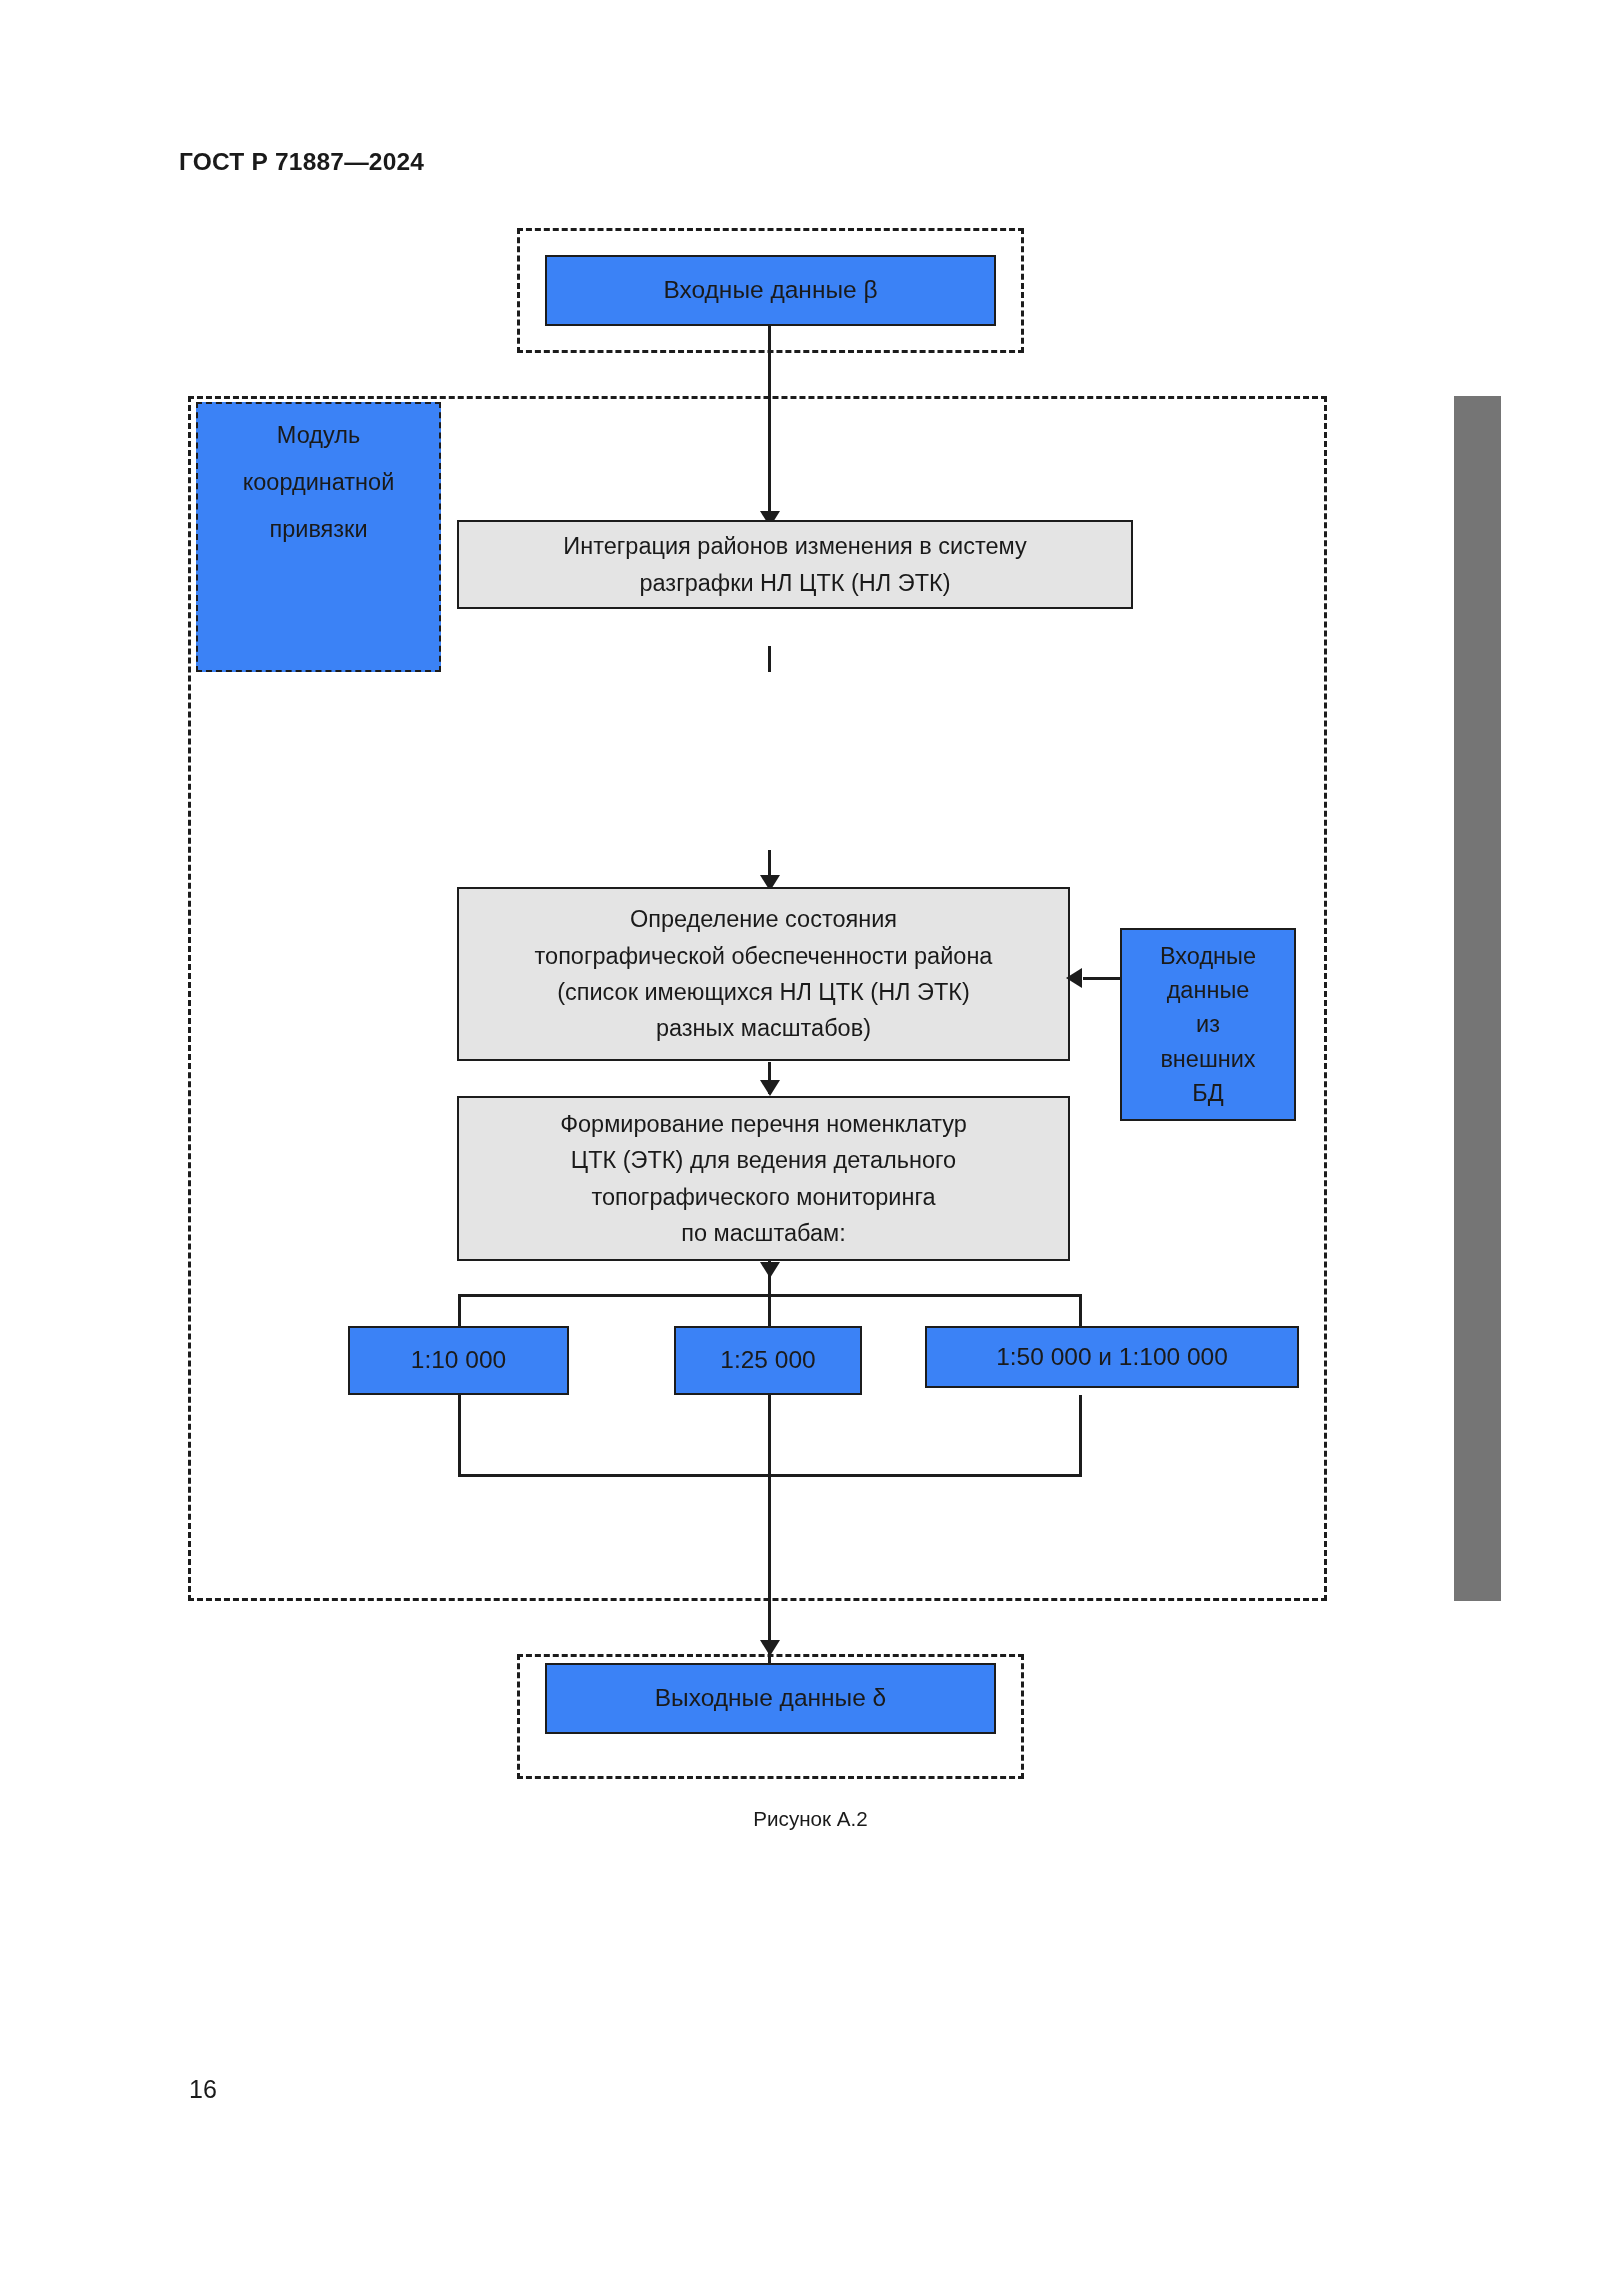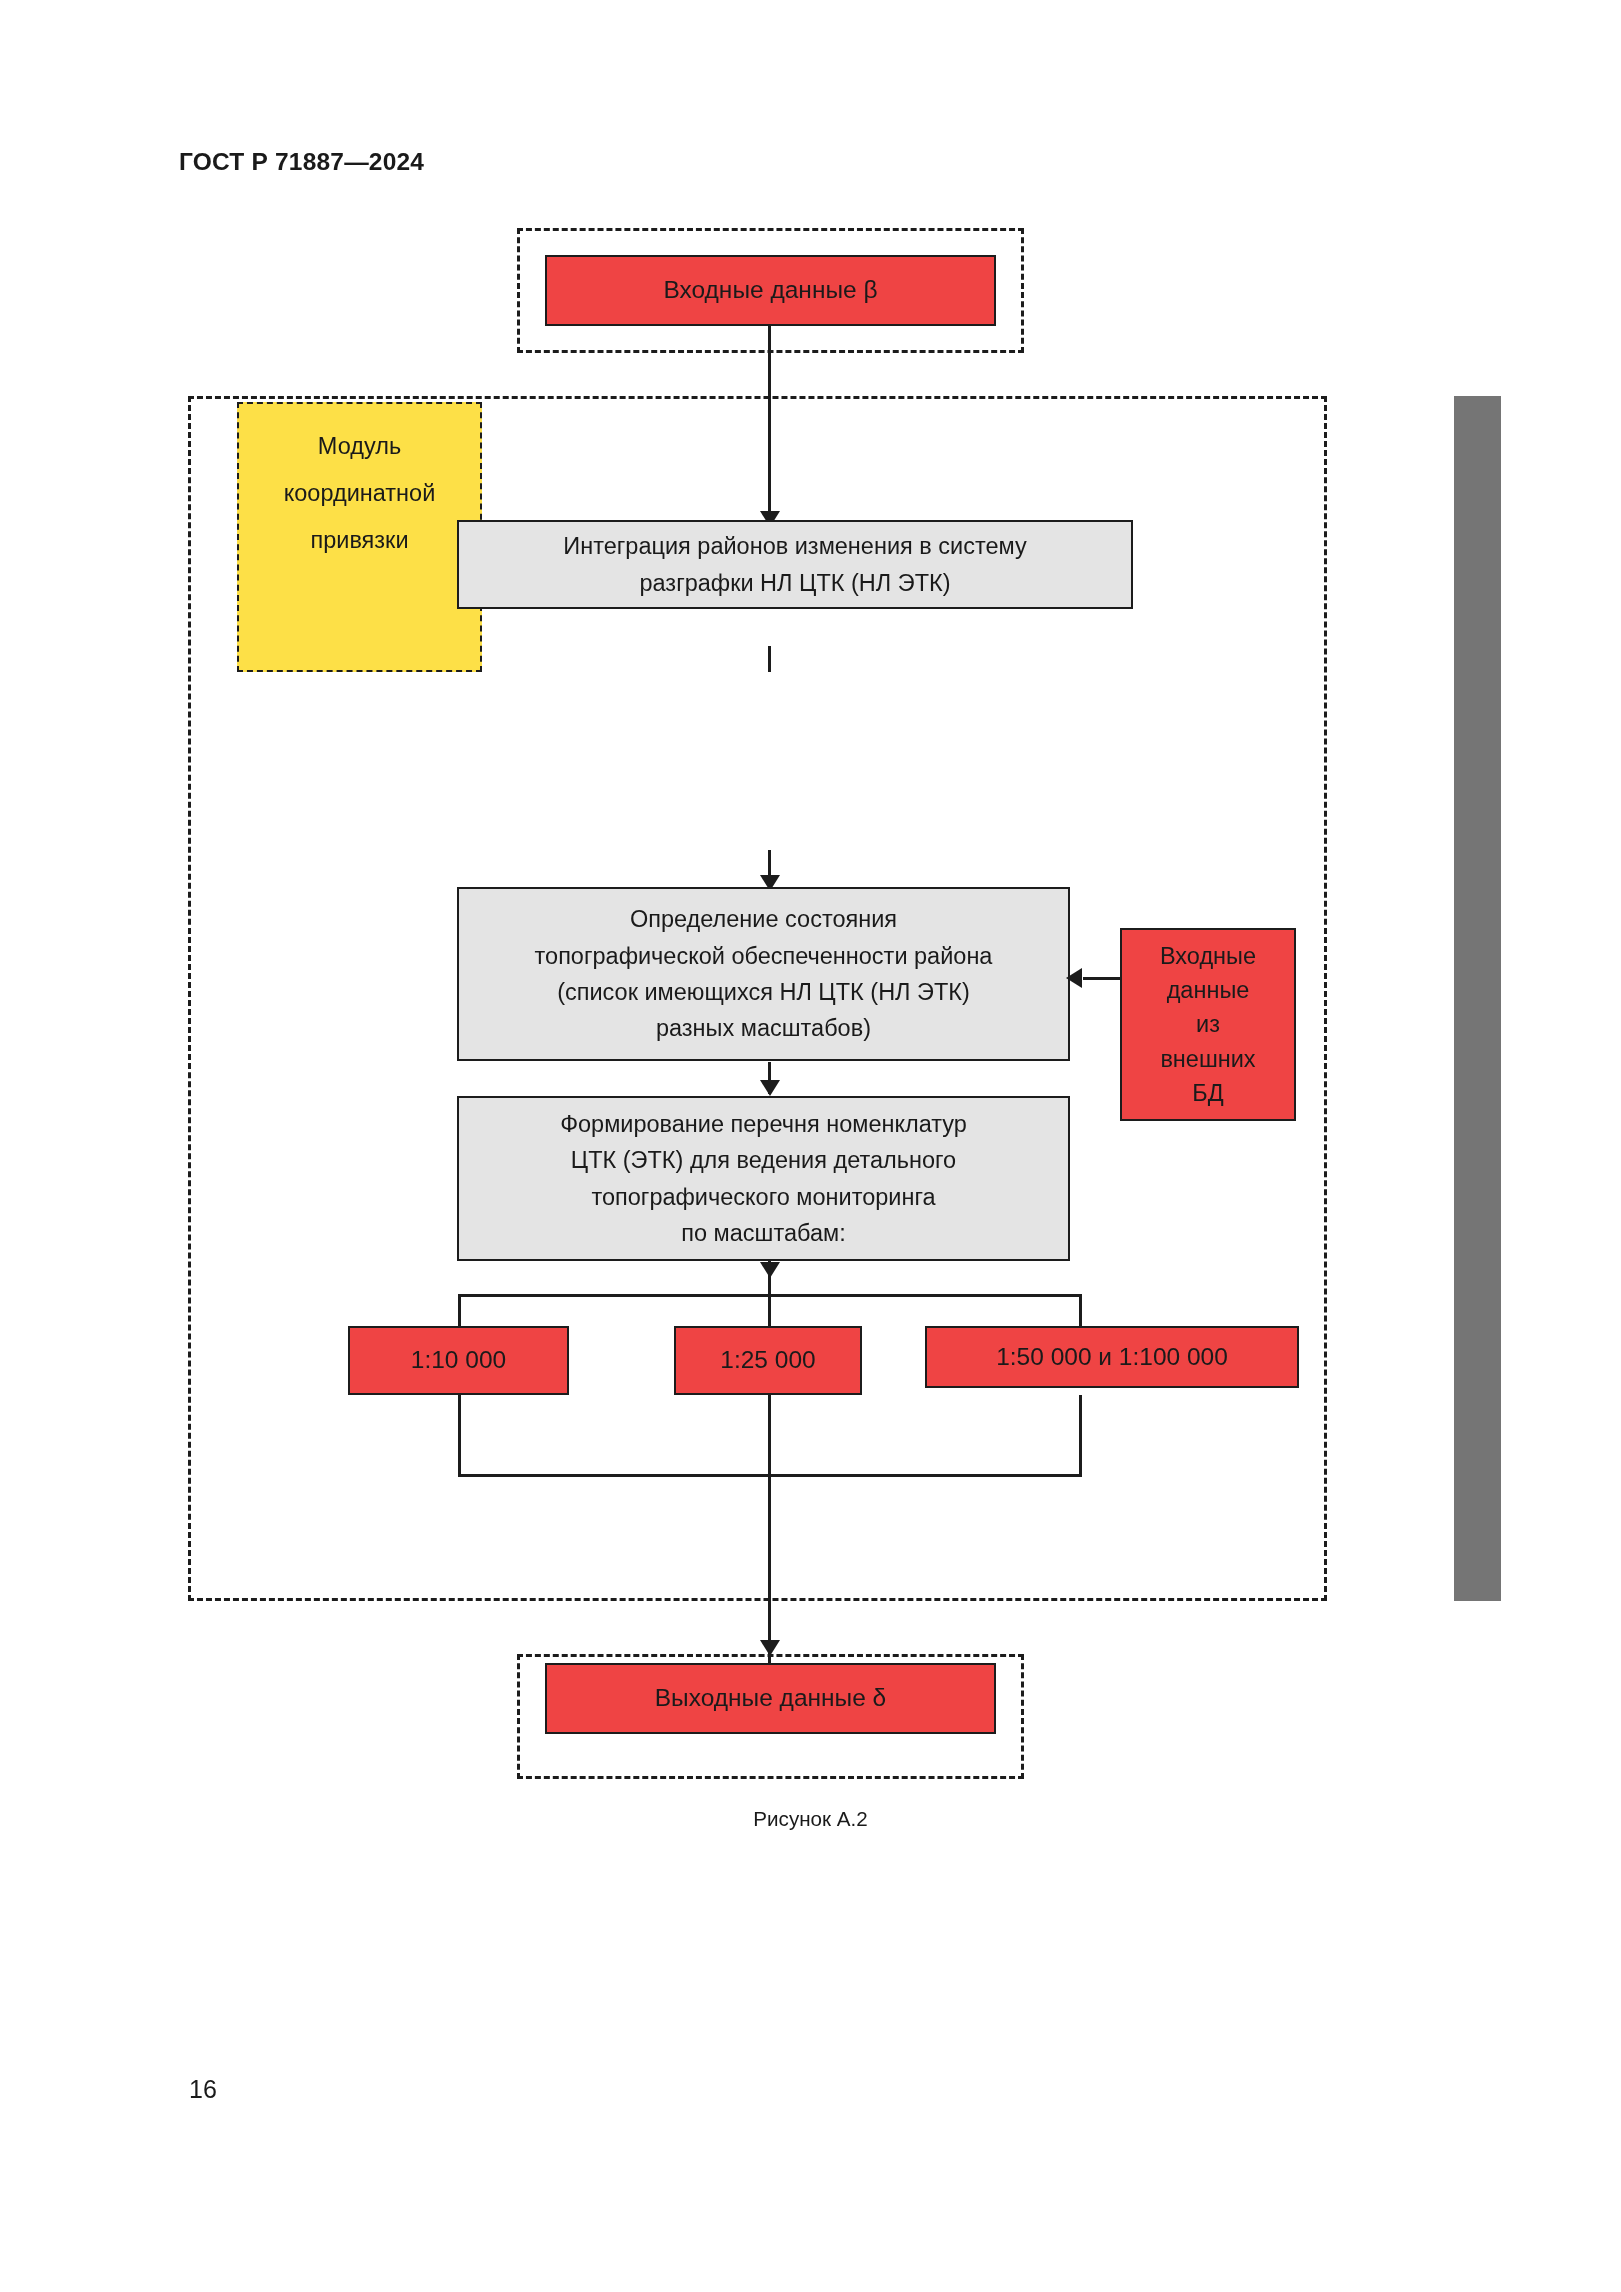--- a/index.html
+++ b/index.html
@@ -51,21 +51,21 @@
   
   .dashed-wrap {
     position: absolute;
     border: 3.9px dashed #1c1c1c;
     box-sizing: border-box;
     background: transparent;
   }
   .gbox {
     position: absolute;
     box-sizing: border-box;
-    background: #ef4444;
+    background: #3b82f6;
     border: 2.9px solid #1c1c1c;
     display: flex;
     align-items: center;
     justify-content: center;
     text-align: center;
     font-size: 24.5px;
     line-height: 1.5;
   }
   .pbox {
     position: absolute;
@@ -79,30 +79,29 @@
     font-size: 23.5px;
     line-height: 1.55;
     padding: 5.9px 9.8px;
   }
   .pbox .txt, .gbox .txt { display: block; width: 100%; }
 
   
   .module-box {
     position: absolute;
     box-sizing: border-box;
-    background: #fde047;
+    background: #3b82f6;
     border: 2.9px dashed #1c1c1c;
     display: flex;
     align-items: flex-start;
     justify-content: center;
     text-align: center;
     font-size: 23.5px;
     line-height: 2.0;
-    padding-top: 19px;
-    margin-left: 41px;
+    padding-top: 8px;
   }
 
   
   .vline {
     position: absolute;
     width: 2.9px;
     background: #1c1c1c;
   }
   .hline {
     position: absolute;

